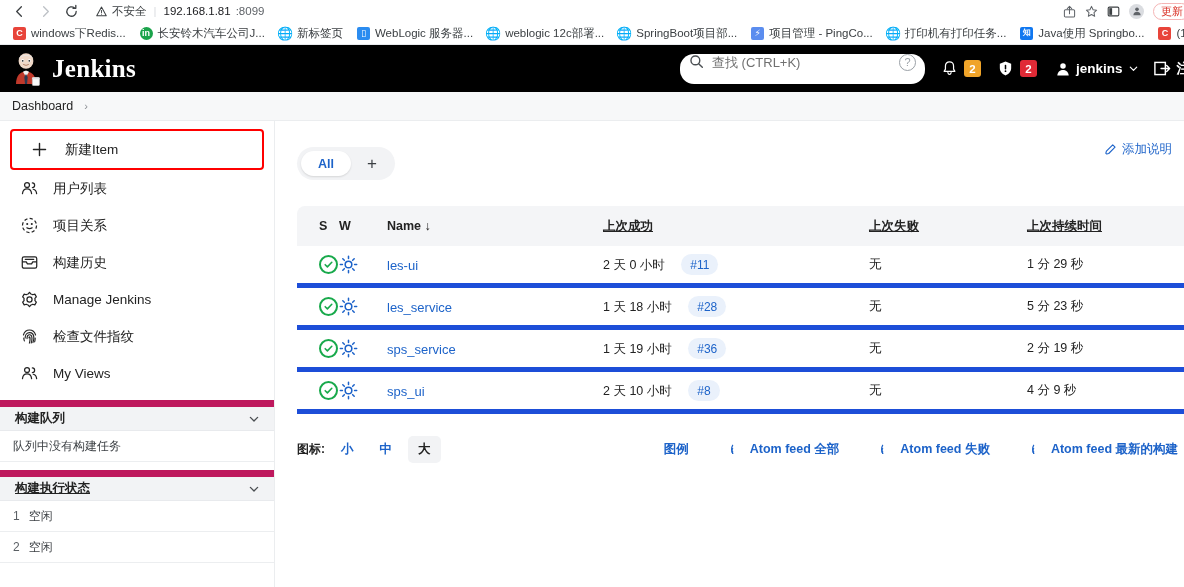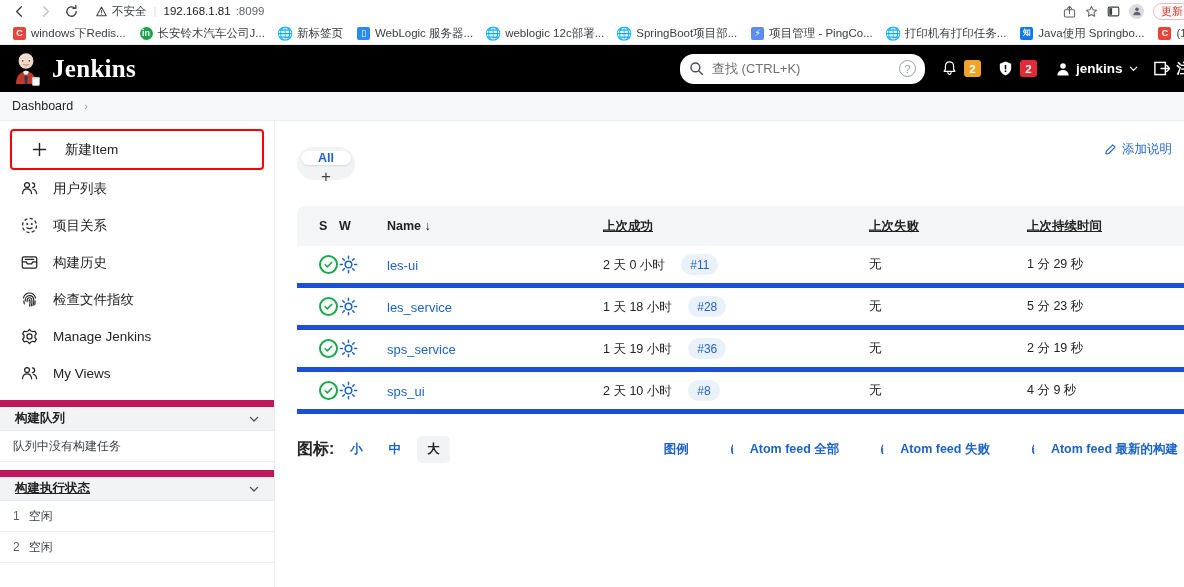--- a/index.html
+++ b/index.html
@@ -77,21 +77,21 @@
   #brand-name {
     color: #fff; font-family: "Liberation Serif", "DejaVu Serif", serif;
     font-size: 25px; font-weight: bold; letter-spacing: 0.3px;
   }
   #header-right {
     position: absolute; right: 0; top: 0; height: 47px;
     display: flex; align-items: center; gap: 0px; padding-right: 4px;
   }
   #search-box {
     width: 245px; height: 30px; background: #fff; border-radius: 14px;
-    display: flex; align-items: center; padding: 0 9px; gap: 8px;
+    display: flex; padding: 0 9px; gap: 8px;
     margin-right: 16px;
   }
   #search-placeholder { color: #707070; font-size: 13px; flex: 1; }
   .help-circle {
     width: 17px; height: 17px; border: 1.4px solid #9aa0a6; border-radius: 50%;
     color: #9aa0a6; font-size: 11px; display: flex; align-items: center;
     justify-content: center; flex: none;
   }
   .hdr-item { display: flex; align-items: center; gap: 6px; color: #fff; }
   .badge {
@@ -153,21 +153,21 @@
 
   
   #main { flex: 1; padding: 26px 0 0 22px; position: relative; min-width: 0; }
   #add-desc {
     position: absolute; right: 12px; top: 20px; display: flex;
     align-items: center; gap: 5px; color: #1d63c9; font-size: 12.5px;
     font-weight: normal;
   }
   #view-tabs {
     display: inline-flex; align-items: center; background: #f2f3f5;
-    border-radius: 17px; padding: 4px; gap: 2px; height: 33px; flex-direction: column;
+    border-radius: 17px; padding: 4px; gap: 2px; height: 33px;
   }
   .tab-pill {
     height: 25px; min-width: 50px; border-radius: 13px; display: flex;
     align-items: center; justify-content: center; font-size: 12.5px;
     font-weight: bold; color: #1d63c9; padding: 0 15px;
   }
   .tab-pill.active { background: #fff; box-shadow: 0 1px 2px rgba(0,0,0,.12); }
   .tab-plus { color: #3b3f43; font-size: 17px; padding: 0 14px; font-weight: 400; }
 
   #jobs-table { margin-top: 26px; width: 100%; }
@@ -198,21 +198,21 @@
   .status-ok {
     width: 19px; height: 19px; border-radius: 50%; border: 2px solid #18a94b;
     display: flex; align-items: center; justify-content: center;
     color: #18a94b; font-size: 11px; font-weight: bold;
   }
 
   #table-footer {
     display: flex; align-items: center; margin-top: 22px; padding-right: 6px;
   }
   #icon-size { display: flex; align-items: center; gap: 6px; }
-  .fs-label { font-size: 16px; color: #232323; font-weight: bold; }
+  .fs-label { font-size: 12px; color: #232323; font-weight: bold; }
   .fs-opt {
     color: #1d63c9; font-size: 12.5px; font-weight: bold;
     padding: 5px 10px; border-radius: 5px;
   }
   .fs-opt.sel { background: #f2f3f5; color: #232323; }
   #footer-links {
     margin-left: auto; display: flex; align-items: center; gap: 42px;
   }
   .flink {
     display: flex; align-items: center; gap: 6px; color: #1d63c9;
@@ -461,40 +461,40 @@
             <rect x="2.4" y="4" width="15.2" height="12" rx="1.8" fill="none" stroke="#232323" stroke-width="1.3"></rect>
             <path d="M2.4 9.4 L6.6 9.4 L7.8 11.4 L12.2 11.4 L13.4 9.4 L17.6 9.4" fill="none" stroke="#232323" stroke-width="1.3" stroke-linejoin="round"></path>
             <path d="M5.6 6.8 L14.4 6.8" stroke="#232323" stroke-width="1.3" stroke-linecap="round"></path>
           </svg>
       </span>
       <span class="side-label">构建历史</span>
     </div>
 
     <div class="side-item">
       <span class="side-ico">
+        <svg width="19" height="19" viewBox="0 0 20 20">
+            <circle cx="10" cy="10" r="2.7" fill="none" stroke="#232323" stroke-width="1.3"></circle>
+            <path d="M10 2.4 L11.4 4.2 A6 6 0 0 1 13.4 5 L15.6 4.4 L17.2 7.2 L15.7 8.8 A6 6 0 0 1 15.7 11.2 L17.2 12.8 L15.6 15.6 L13.4 15 A6 6 0 0 1 11.4 15.8 L10 17.6 L8.6 15.8 A6 6 0 0 1 6.6 15 L4.4 15.6 L2.8 12.8 L4.3 11.2 A6 6 0 0 1 4.3 8.8 L2.8 7.2 L4.4 4.4 L6.6 5 A6 6 0 0 1 8.6 4.2 Z" fill="none" stroke="#232323" stroke-width="1.3" stroke-linejoin="round"></path>
+          </svg>
+      </span>
+      <span class="side-label">Manage Jenkins</span>
+    </div>
+
+    <div class="side-item">
+      <span class="side-ico">
         <svg width="19" height="19" viewBox="0 0 20 20" fill="none" stroke="#232323" stroke-width="1.2" stroke-linecap="round">
           <path d="M3.6 8.4 C4.6 5 7.1 3.2 10 3.2 C12.9 3.2 15.4 5 16.4 8.4"></path>
           <path d="M5.4 11.6 C5.4 7.9 7.3 5.9 10 5.9 C12.7 5.9 14.6 7.9 14.6 11.6 C14.6 13.4 14.2 15 13.6 16.4"></path>
           <path d="M7.4 12.2 C7.4 9.4 8.5 8.2 10 8.2 C11.5 8.2 12.6 9.4 12.6 12.2 C12.6 14 12.3 15.5 11.8 16.8"></path>
           <path d="M9.5 11.4 C9.5 10.6 9.7 10.4 10 10.4 C10.4 10.4 10.6 10.8 10.6 12.2 C10.6 14 10.3 15.6 9.9 16.9"></path>
           <path d="M4.6 14.6 C4.2 13.6 4 12.6 4 11.6"></path>
           <path d="M16 11.6 C16 13 15.8 14.4 15.4 15.6"></path>
         </svg>
       </span>
       <span class="side-label">检查文件指纹</span>
-    </div>
-
-    <div class="side-item">
-      <span class="side-ico">
-        <svg width="19" height="19" viewBox="0 0 20 20">
-            <circle cx="10" cy="10" r="2.7" fill="none" stroke="#232323" stroke-width="1.3"></circle>
-            <path d="M10 2.4 L11.4 4.2 A6 6 0 0 1 13.4 5 L15.6 4.4 L17.2 7.2 L15.7 8.8 A6 6 0 0 1 15.7 11.2 L17.2 12.8 L15.6 15.6 L13.4 15 A6 6 0 0 1 11.4 15.8 L10 17.6 L8.6 15.8 A6 6 0 0 1 6.6 15 L4.4 15.6 L2.8 12.8 L4.3 11.2 A6 6 0 0 1 4.3 8.8 L2.8 7.2 L4.4 4.4 L6.6 5 A6 6 0 0 1 8.6 4.2 Z" fill="none" stroke="#232323" stroke-width="1.3" stroke-linejoin="round"></path>
-          </svg>
-      </span>
-      <span class="side-label">Manage Jenkins</span>
     </div>
 
     <div class="side-item">
       <span class="side-ico">
         <svg width="19" height="19" viewBox="0 0 20 20">
             <circle cx="7.4" cy="6.3" r="2.6" fill="none" stroke="#232323" stroke-width="1.3"></circle>
             <path d="M2.6 15.4 C3 11.9 5.2 10.4 7.4 10.4 C9.6 10.4 11.8 11.9 12.2 15.4" fill="none" stroke="#232323" stroke-width="1.3" stroke-linecap="round"></path>
             <path d="M13 4.2 A2.4 2.4 0 0 1 13 9" fill="none" stroke="#232323" stroke-width="1.3" stroke-linecap="round"></path>
             <path d="M14 10.8 C15.9 11.2 17.2 12.8 17.5 15.4" fill="none" stroke="#232323" stroke-width="1.3" stroke-linecap="round"></path>
           </svg>

